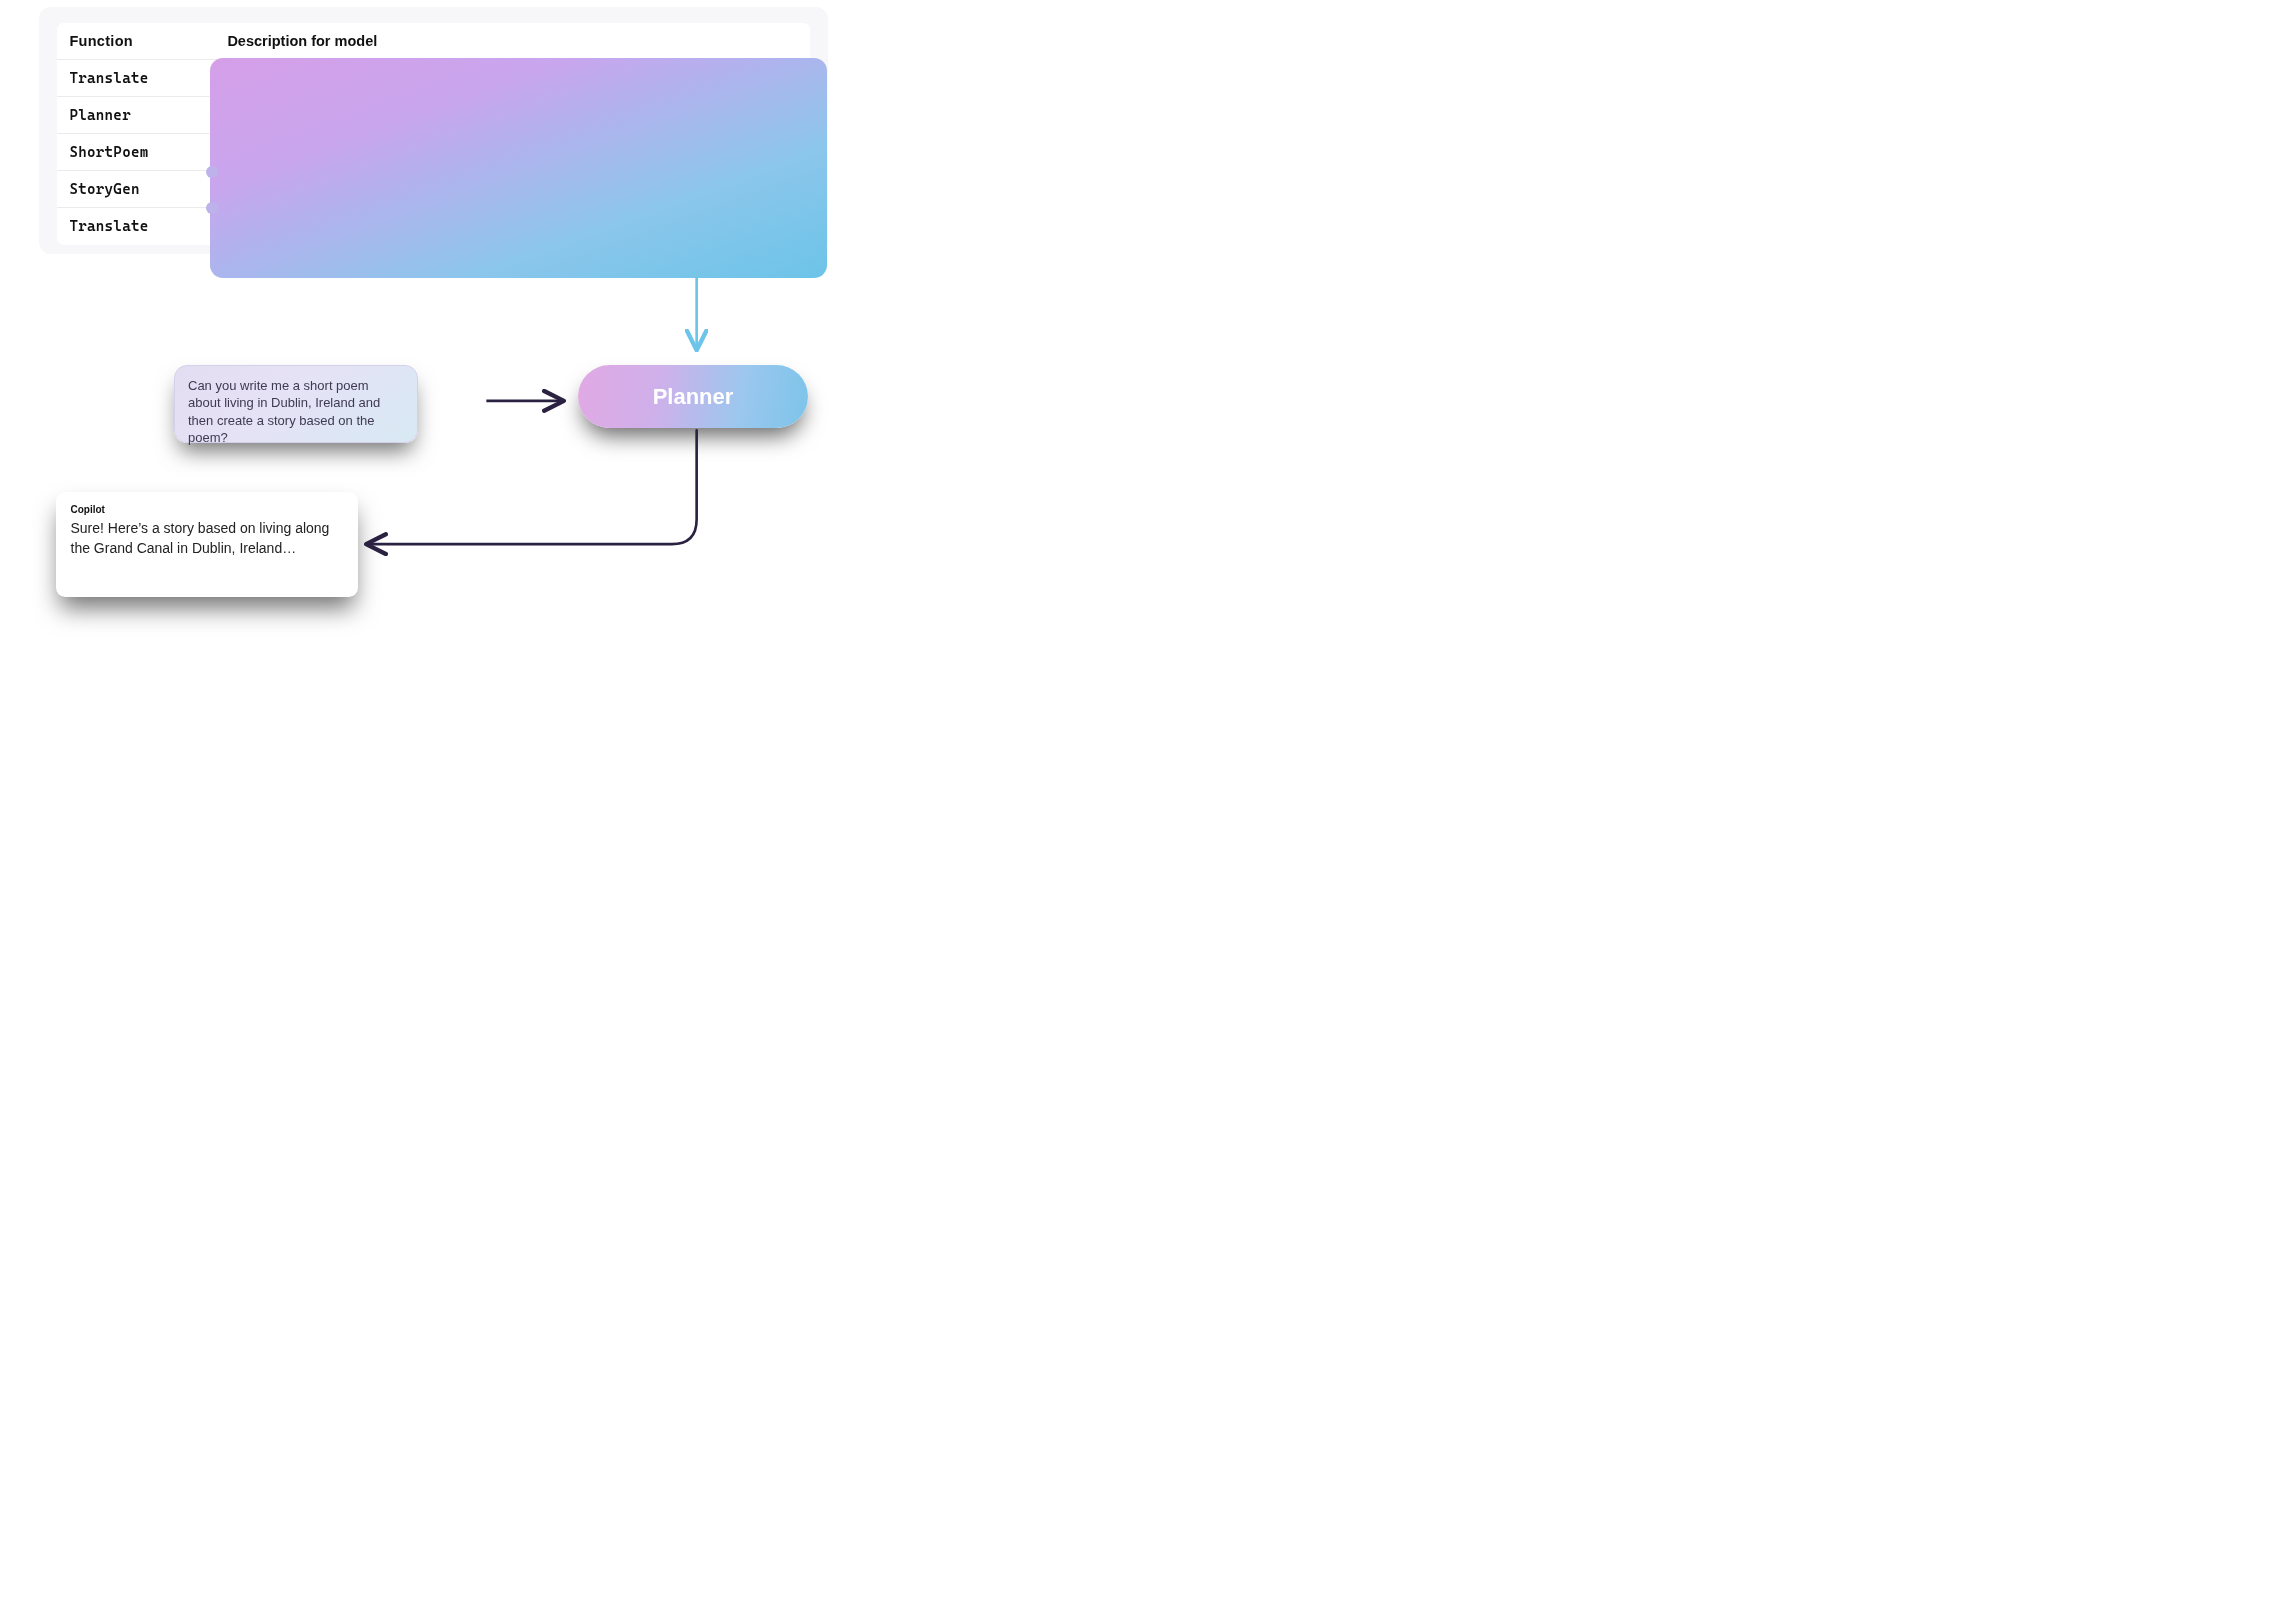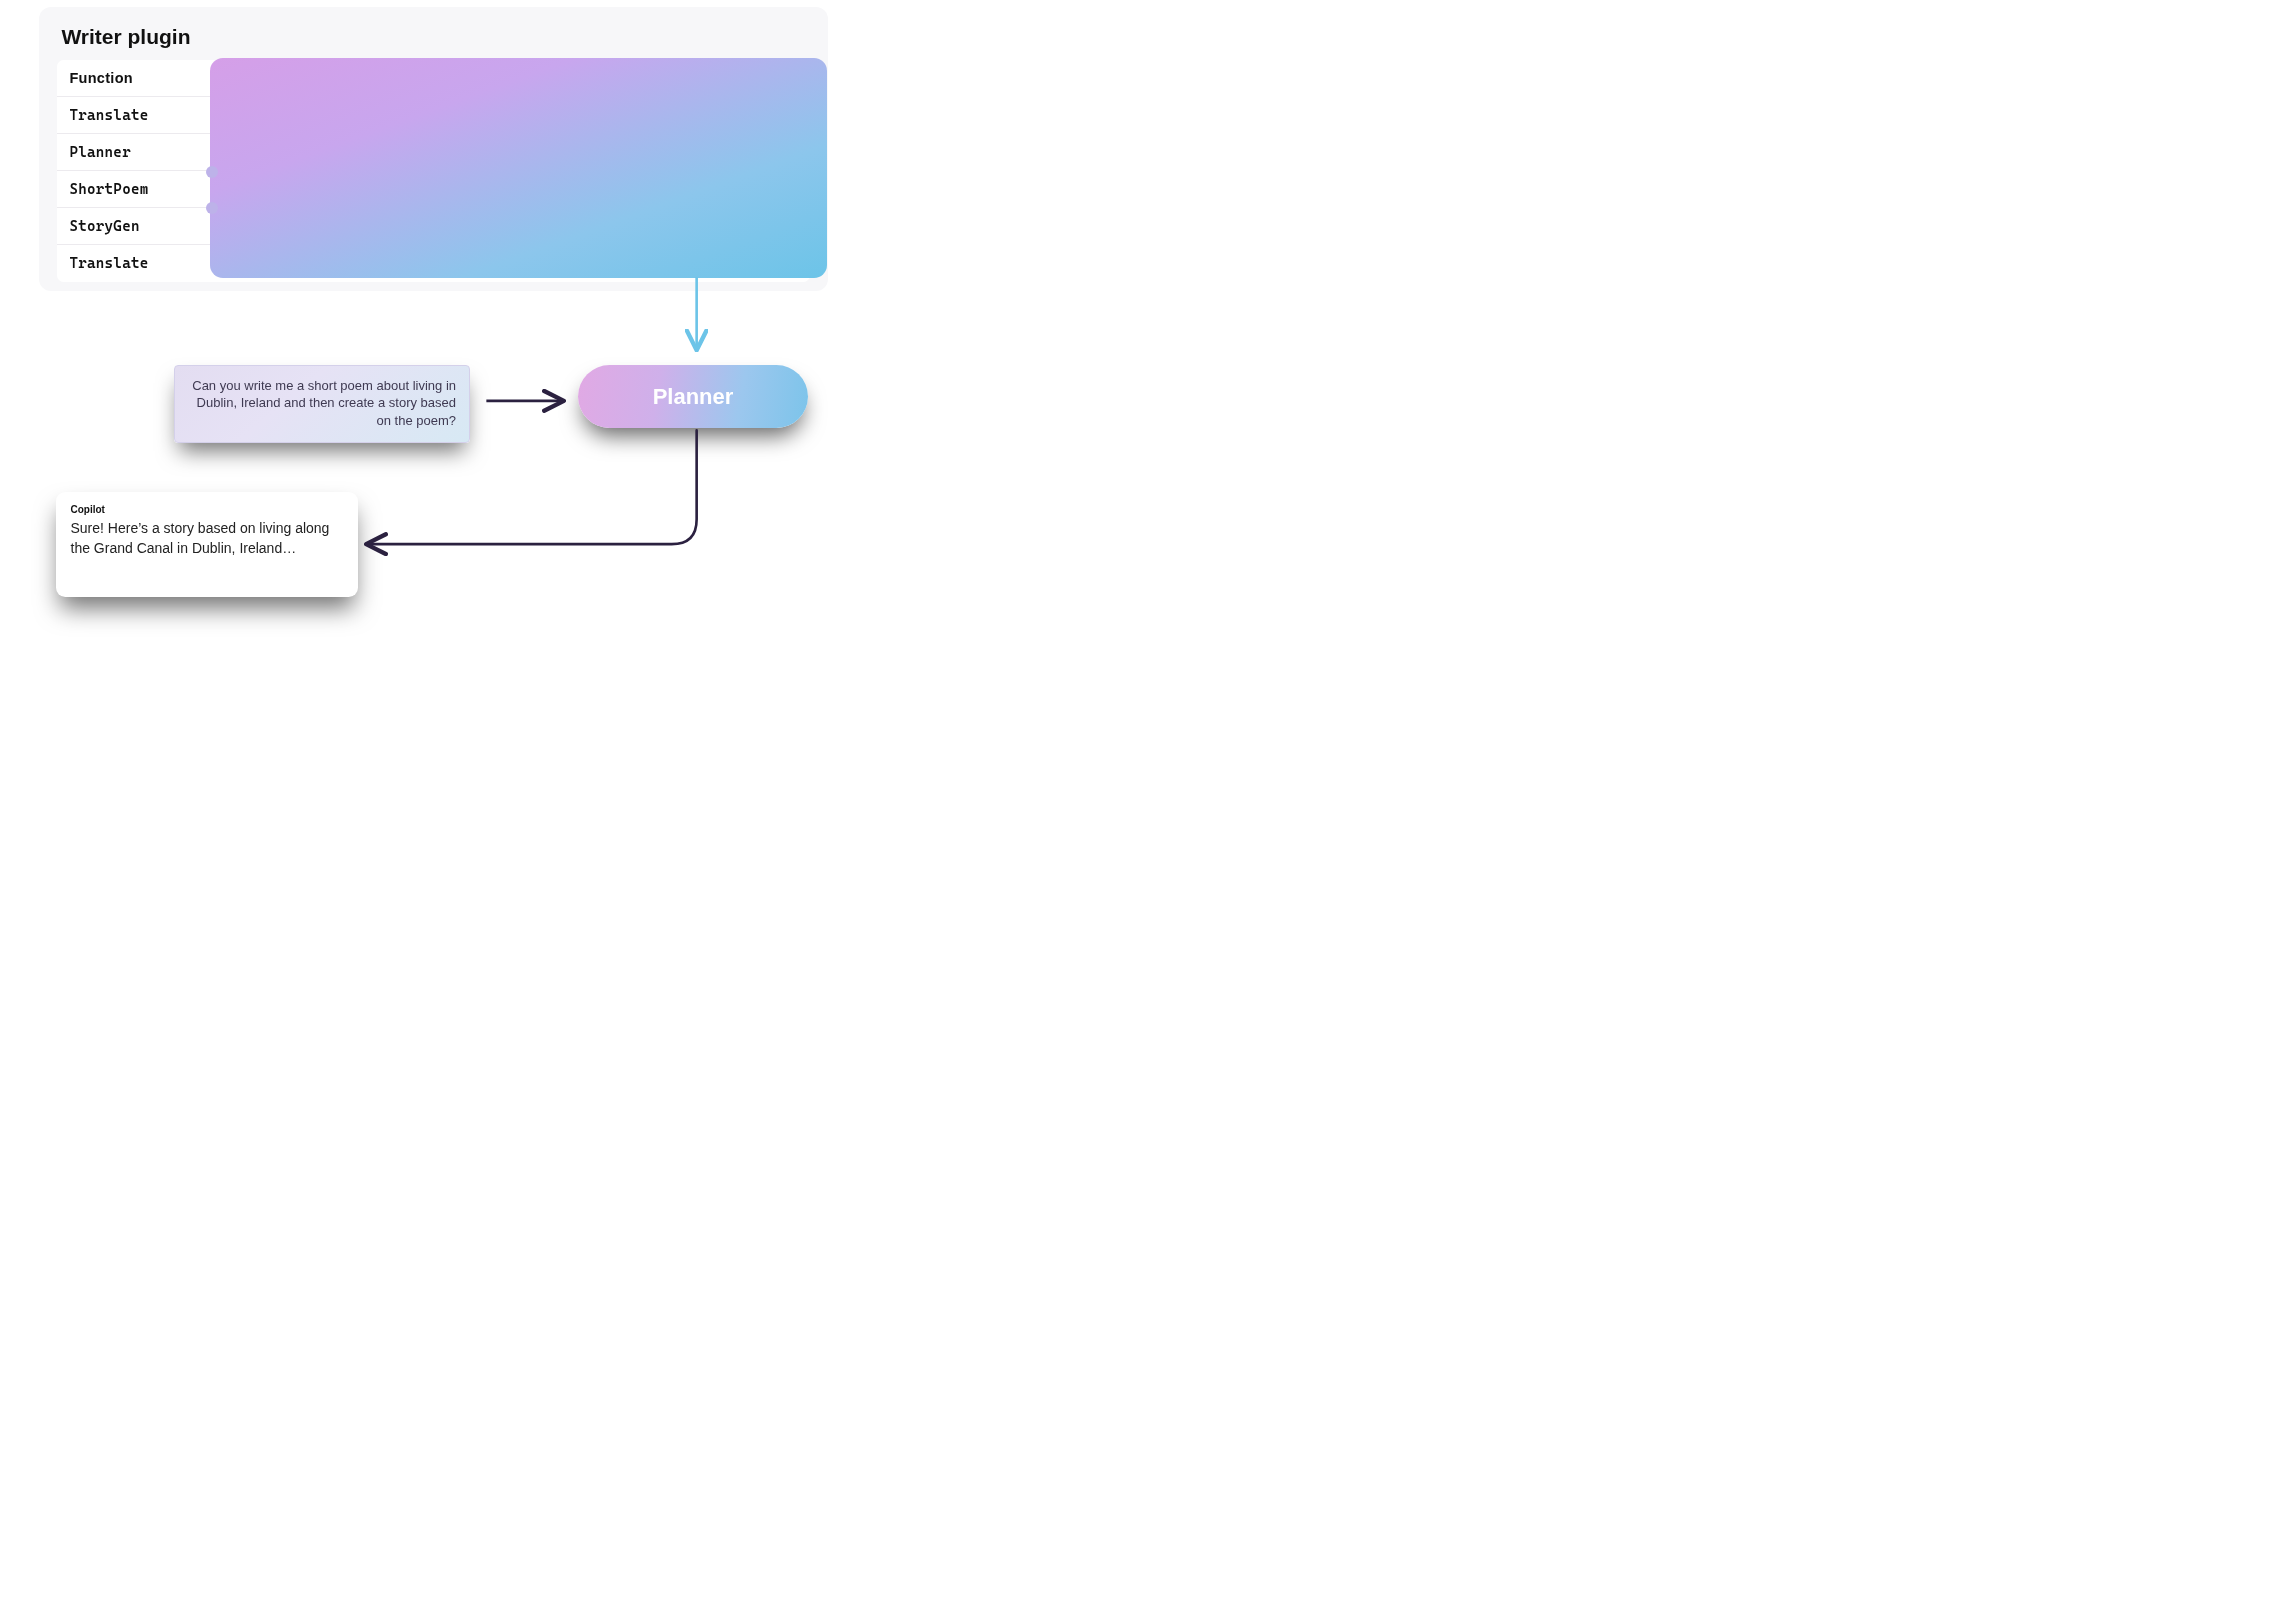--- a/index.html
+++ b/index.html
@@ -83,31 +83,30 @@
     border-radius: 50%;
     background: #bdb2e9;
     pointer-events: none;
   }
 
   
   .prompt-bubble {
     position: absolute;
     left: 174px;
     top: 365px;
-    width: 296px;
+    width: 244px;
     height: 78px;
-    border-radius: 4px;
+    border-radius: 13px;
     background: linear-gradient(140deg, #e3ddf1 0%, #e6e2f5 40%, #d7e9f4 100%);
     border: 0.7px solid #d4d0ea;
     box-shadow: 0 13px 22.4px -5.3px rgba(0,0,0,0.55);
     padding: 10.5px 13px;
     font-size: 13px;
     line-height: 1.35;
     color: #3f3a52;
-    text-align: right;
   }
 
   
   .planner-pill {
     position: absolute;
     left: 578px;
     top: 365px;
     width: 230px;
     height: 63px;
     border-radius: 39px;
@@ -154,21 +153,20 @@
     height: 644px;
     pointer-events: none;
   }
 </style>
 </head>
 <body>
 
 <div class="canvas">
 
   <div class="plugin-card">
-    <div class="plugin-title">Writer plugin</div>
     <div class="plugin-table">
       <div class="row header">
         <div class="fn">Function</div>
         <div class="desc">Description for model</div>
       </div>
       <div class="row">
         <div class="fn">Translate</div>
         <div class="desc">Given a goal or topic description generate a list of ideas.</div>
       </div>
       <div class="row">

